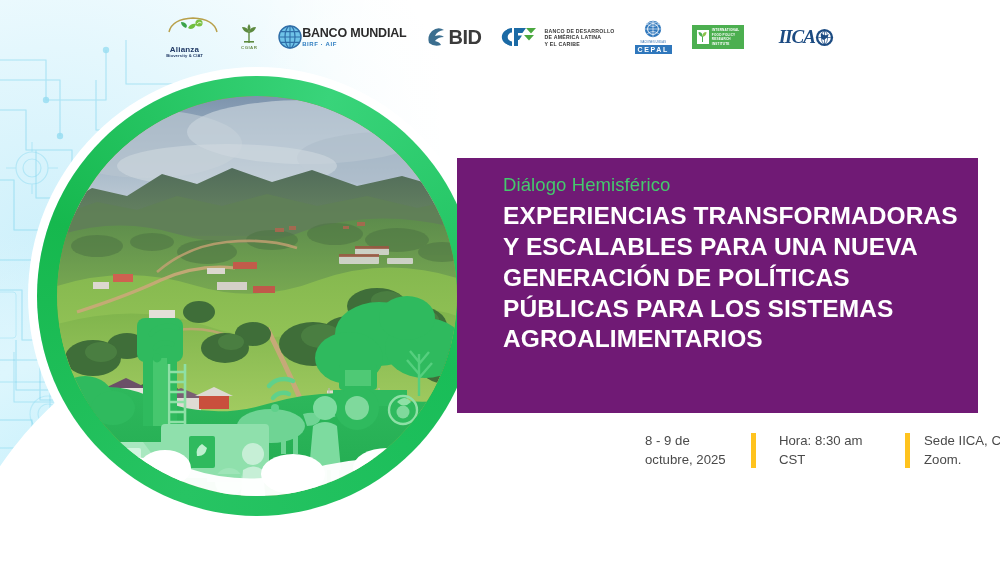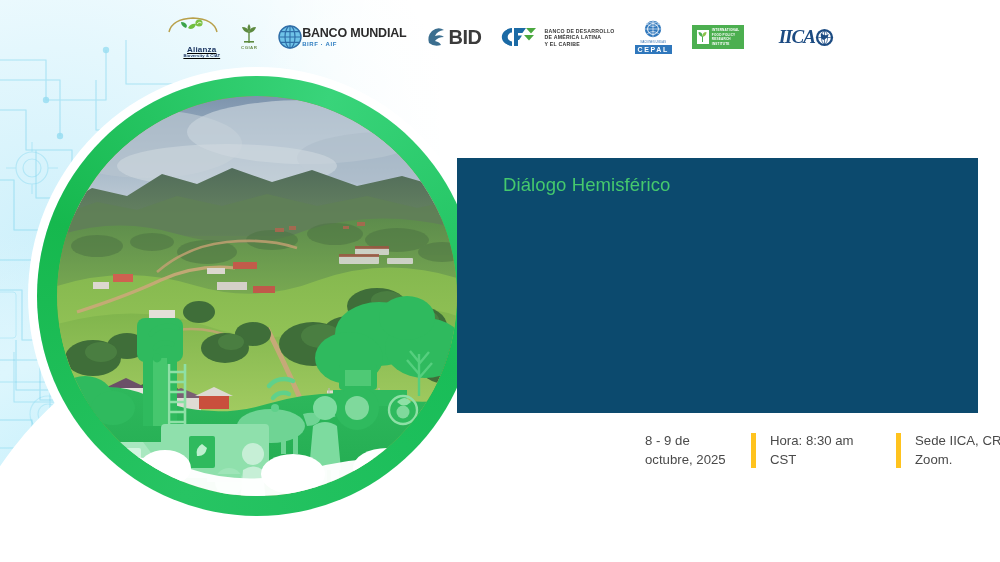--- a/index.html
+++ b/index.html
@@ -36,21 +36,21 @@
 
   
   .logo-strip{
     position:absolute;left:0;top:14px;width:1000px;height:46px;
     display:flex;justify-content:center;align-items:center;gap:20px;z-index:40;
   }
   .logo{display:flex;align-items:center;}
   .logo-txt{line-height:1.02;}
 
   
-  .alianza{display:flex;flex-direction:column;align-items:flex-end;gap:12px;text-decoration:underline;}
+  .alianza{display:flex;flex-direction:column;align-items:flex-start;gap:12px;}
   .alianza .nm{font-size:8px;font-weight:bold;color:#1f3864;letter-spacing:.2px;}
   .alianza .sb{font-size:4.2px;font-weight:bold;color:#1f3864;letter-spacing:.1px;}
 
   
   .cgiar{display:flex;flex-direction:column;align-items:center;}
   .cgiar .sb{font-size:4.4px;font-weight:bold;color:#6e8f4e;letter-spacing:.4px;margin-top:1px;}
 
   
   .wb .t1{font-size:12.5px;font-weight:bold;color:#2b2b2b;letter-spacing:-.2px;}
   .wb .t2{font-size:6px;font-weight:bold;color:#2f7dc0;letter-spacing:.6px;margin-top:1px;}
@@ -86,40 +86,40 @@
   }
   .photo{
     position:absolute;left:20px;top:20px;width:400px;height:400px;border-radius:50%;
     overflow:hidden;background:#7cb342;
   }
   .photo svg{display:block;}
 
   
   .blue-panel{
     position:absolute;left:457px;top:158px;width:521px;height:255px;
-    background:#0c4a6e;z-index:30;
+    background:#701a75;z-index:30;
   }
   .panel-inner{position:absolute;left:46px;top:16px;right:10px;}
   .kicker{
     color:#45c96d;font-size:18.5px;font-weight:400;letter-spacing:.1px;margin-bottom:5px;
   }
   .headline{
     color:#ffffff;font-size:24.5px;font-weight:bold;line-height:1.26;letter-spacing:.1px;
     margin:0;
   }
 
   
   .info-bar{
     position:absolute;left:645px;top:432px;display:flex;align-items:stretch;gap:0;z-index:30;
   }
   .info-cell{display:flex;align-items:flex-start;}
   .info-txt{font-size:13.2px;color:#4a4a4a;line-height:1.42;white-space:pre-line;}
   .vbar{width:5px;background:#ffc31e;margin:1px 14px 1px 14px;align-self:stretch;}
   .cell-1{width:92px;align-items:center;}
-  .cell-2{width:112px;}
+  .cell-2{width:112px;margin-left:9px;}
   .cell-3{width:105px;}
 </style>
 </head>
 <body>
 
 <div id="stage">
 
   <div class="bg-wash">
     <div class="bg-left-glow"></div>
     <div class="bg-bottom-glow"></div>
@@ -551,20 +551,27 @@
           <ellipse cx="236" cy="378" rx="32" ry="20"></ellipse>
           <ellipse cx="330" cy="372" rx="34" ry="20"></ellipse>
         </g>
       </g>
     </svg>
   </div>
 
   <div class="blue-panel">
     <div class="panel-inner">
       <div class="kicker">Diálogo Hemisférico</div>
+      <div class="headline">
+        <div>EXPERIENCIAS TRANSFORMADORAS</div>
+        <div>Y ESCALABLES PARA UNA NUEVA</div>
+        <div>GENERACIÓN DE POLÍTICAS</div>
+        <div>PÚBLICAS PARA LOS SISTEMAS</div>
+        <div>AGROALIMENTARIOS</div>
+      </div>
     </div>
   </div>
 
   <div class="info-bar">
     <div class="info-cell cell-1">
       <div class="info-txt">8 - 9 de
 octubre, 2025</div>
     </div>
     <div class="vbar"></div>
     <div class="info-cell cell-2">

